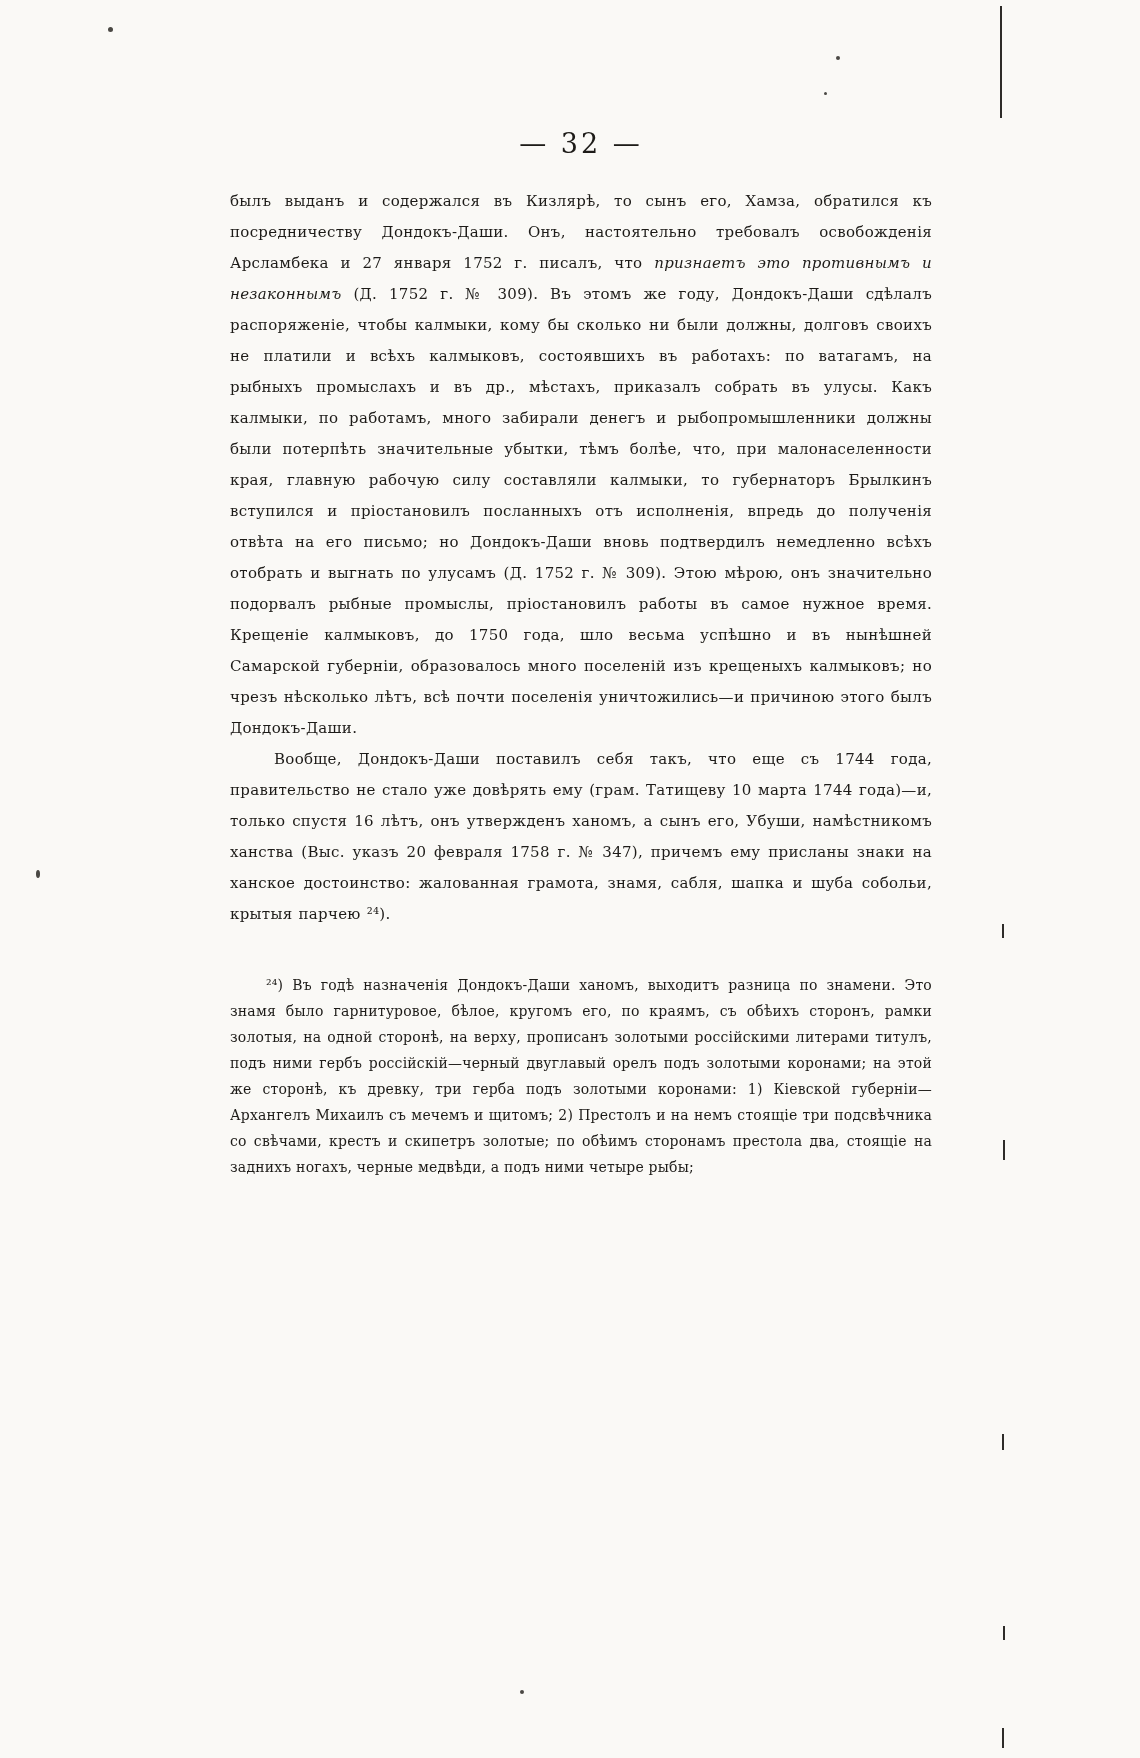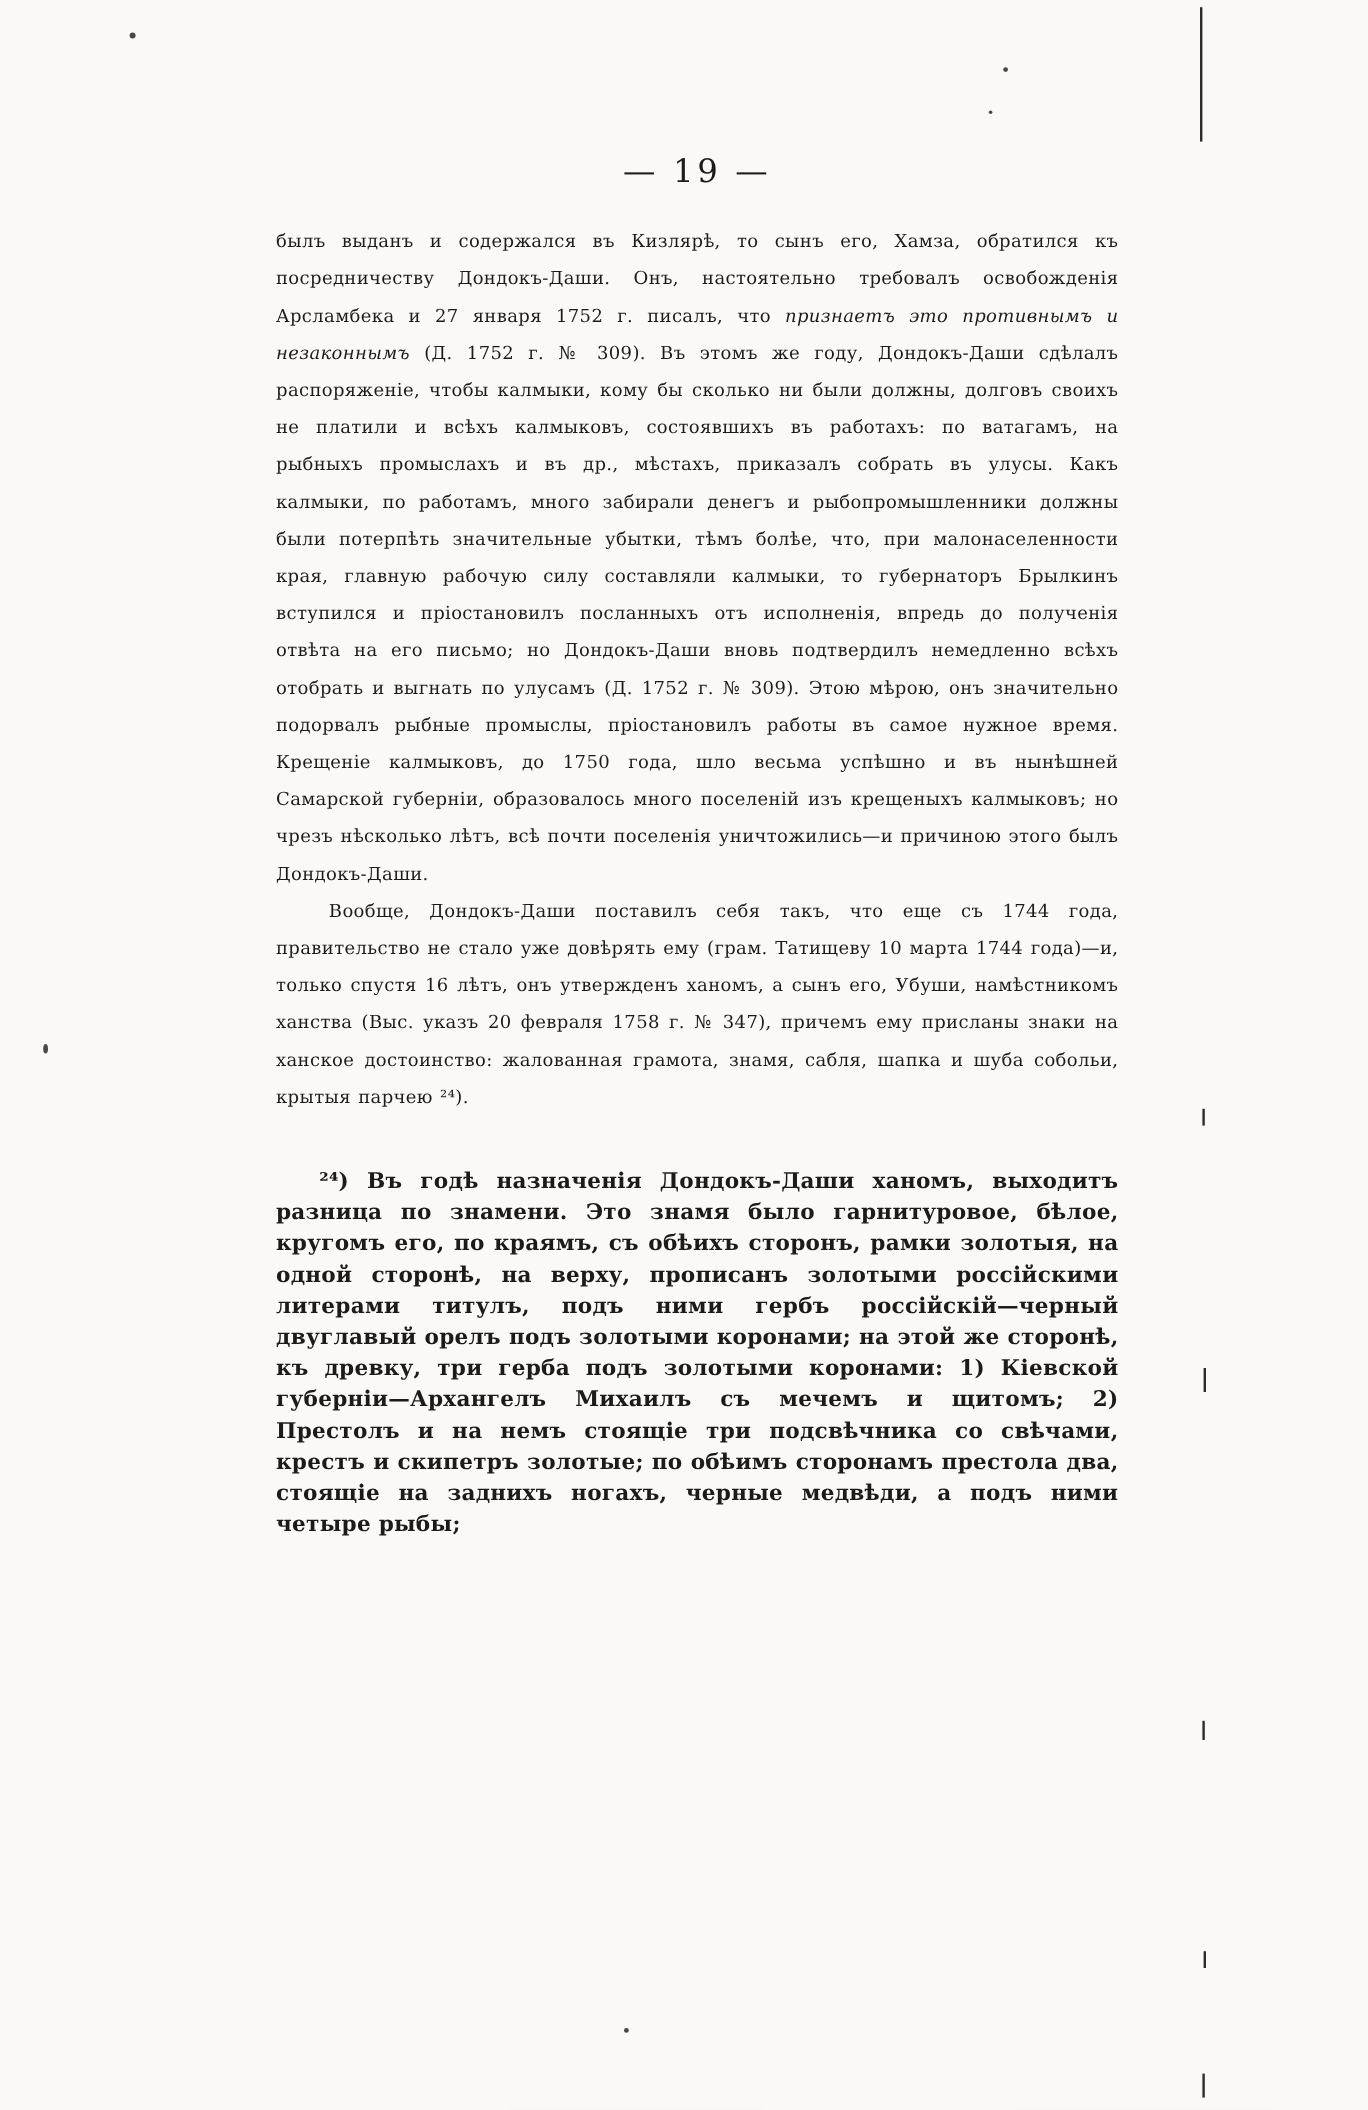--- a/index.html
+++ b/index.html
@@ -50,45 +50,45 @@
     margin: 0;
   }
   .para.indent {
     text-indent: 44px;
   }
   .italic {
     font-style: italic;
   }
   .footnote-block {
     margin-top: 42px;
-    font-size: 18px;
+    font-size: 14px;
     line-height: 26px;
     text-align: justify;
-    font-weight: bold;
+    font-weight: normal;
     letter-spacing: 0.2px;
   }
   .footnote-para {
     margin: 0;
     text-indent: 36px;
   }
   .artifact {
     position: absolute;
     background: #2e2c29;
   }
   .dot {
     border-radius: 50%;
     background: #4a4844;
   }
 </style>
 </head>
 <body>
 
 <div class="scan-page">
 
-  <div class="page-number">— 19 —</div>
+  <div class="page-number">— 32 —</div>
 
   <div class="content-flow">
 
     <div class="main-text">
       <p class="para"><span>былъ выданъ и содержался въ Кизлярѣ, то сынъ его, Хамза, обратился къ посредничеству Дондокъ-Даши. Онъ, настоятельно требовалъ освобожденія Арсламбека и 27 января 1752 г. писалъ, что </span><span class="italic">признаетъ это противнымъ и незаконнымъ</span><span> (Д. 1752 г. № 309). Въ этомъ же году, Дондокъ-Даши сдѣлалъ распоряженіе, чтобы калмыки, кому бы сколько ни были должны, долговъ своихъ не платили и всѣхъ калмыковъ, состоявшихъ въ работахъ: по ватагамъ, на рыбныхъ промыслахъ и въ др., мѣстахъ, приказалъ собрать въ улусы. Какъ калмыки, по работамъ, много забирали денегъ и рыбопромышленники должны были потерпѣть значительные убытки, тѣмъ болѣе, что, при малонаселенности края, главную рабочую силу составляли калмыки, то губернаторъ Брылкинъ вступился и пріостановилъ посланныхъ отъ исполненія, впредь до полученія отвѣта на его письмо; но Дондокъ-Даши вновь подтвердилъ немедленно всѣхъ отобрать и выгнать по улусамъ (Д. 1752 г. № 309). Этою мѣрою, онъ значительно подорвалъ рыбные промыслы, пріостановилъ работы въ самое нужное время. Крещеніе калмыковъ, до 1750 года, шло весьма успѣшно и въ нынѣшней Самарской губерніи, образовалось много поселеній изъ крещеныхъ калмыковъ; но чрезъ нѣсколько лѣтъ, всѣ почти поселенія уничтожились—и причиною этого былъ Дондокъ-Даши.</span></p>
 
       <p class="para indent">Вообще, Дондокъ-Даши поставилъ себя такъ, что еще съ 1744 года, правительство не стало уже довѣрять ему (грам. Татищеву 10 марта 1744 года)—и, только спустя 16 лѣтъ, онъ утвержденъ ханомъ, а сынъ его, Убуши, намѣстникомъ ханства (Выс. указъ 20 февраля 1758 г. № 347), причемъ ему присланы знаки на ханское достоинство: жалованная грамота, знамя, сабля, шапка и шуба собольи, крытыя парчею ²⁴).</p>
     </div>
 
     <div class="footnote-block">

